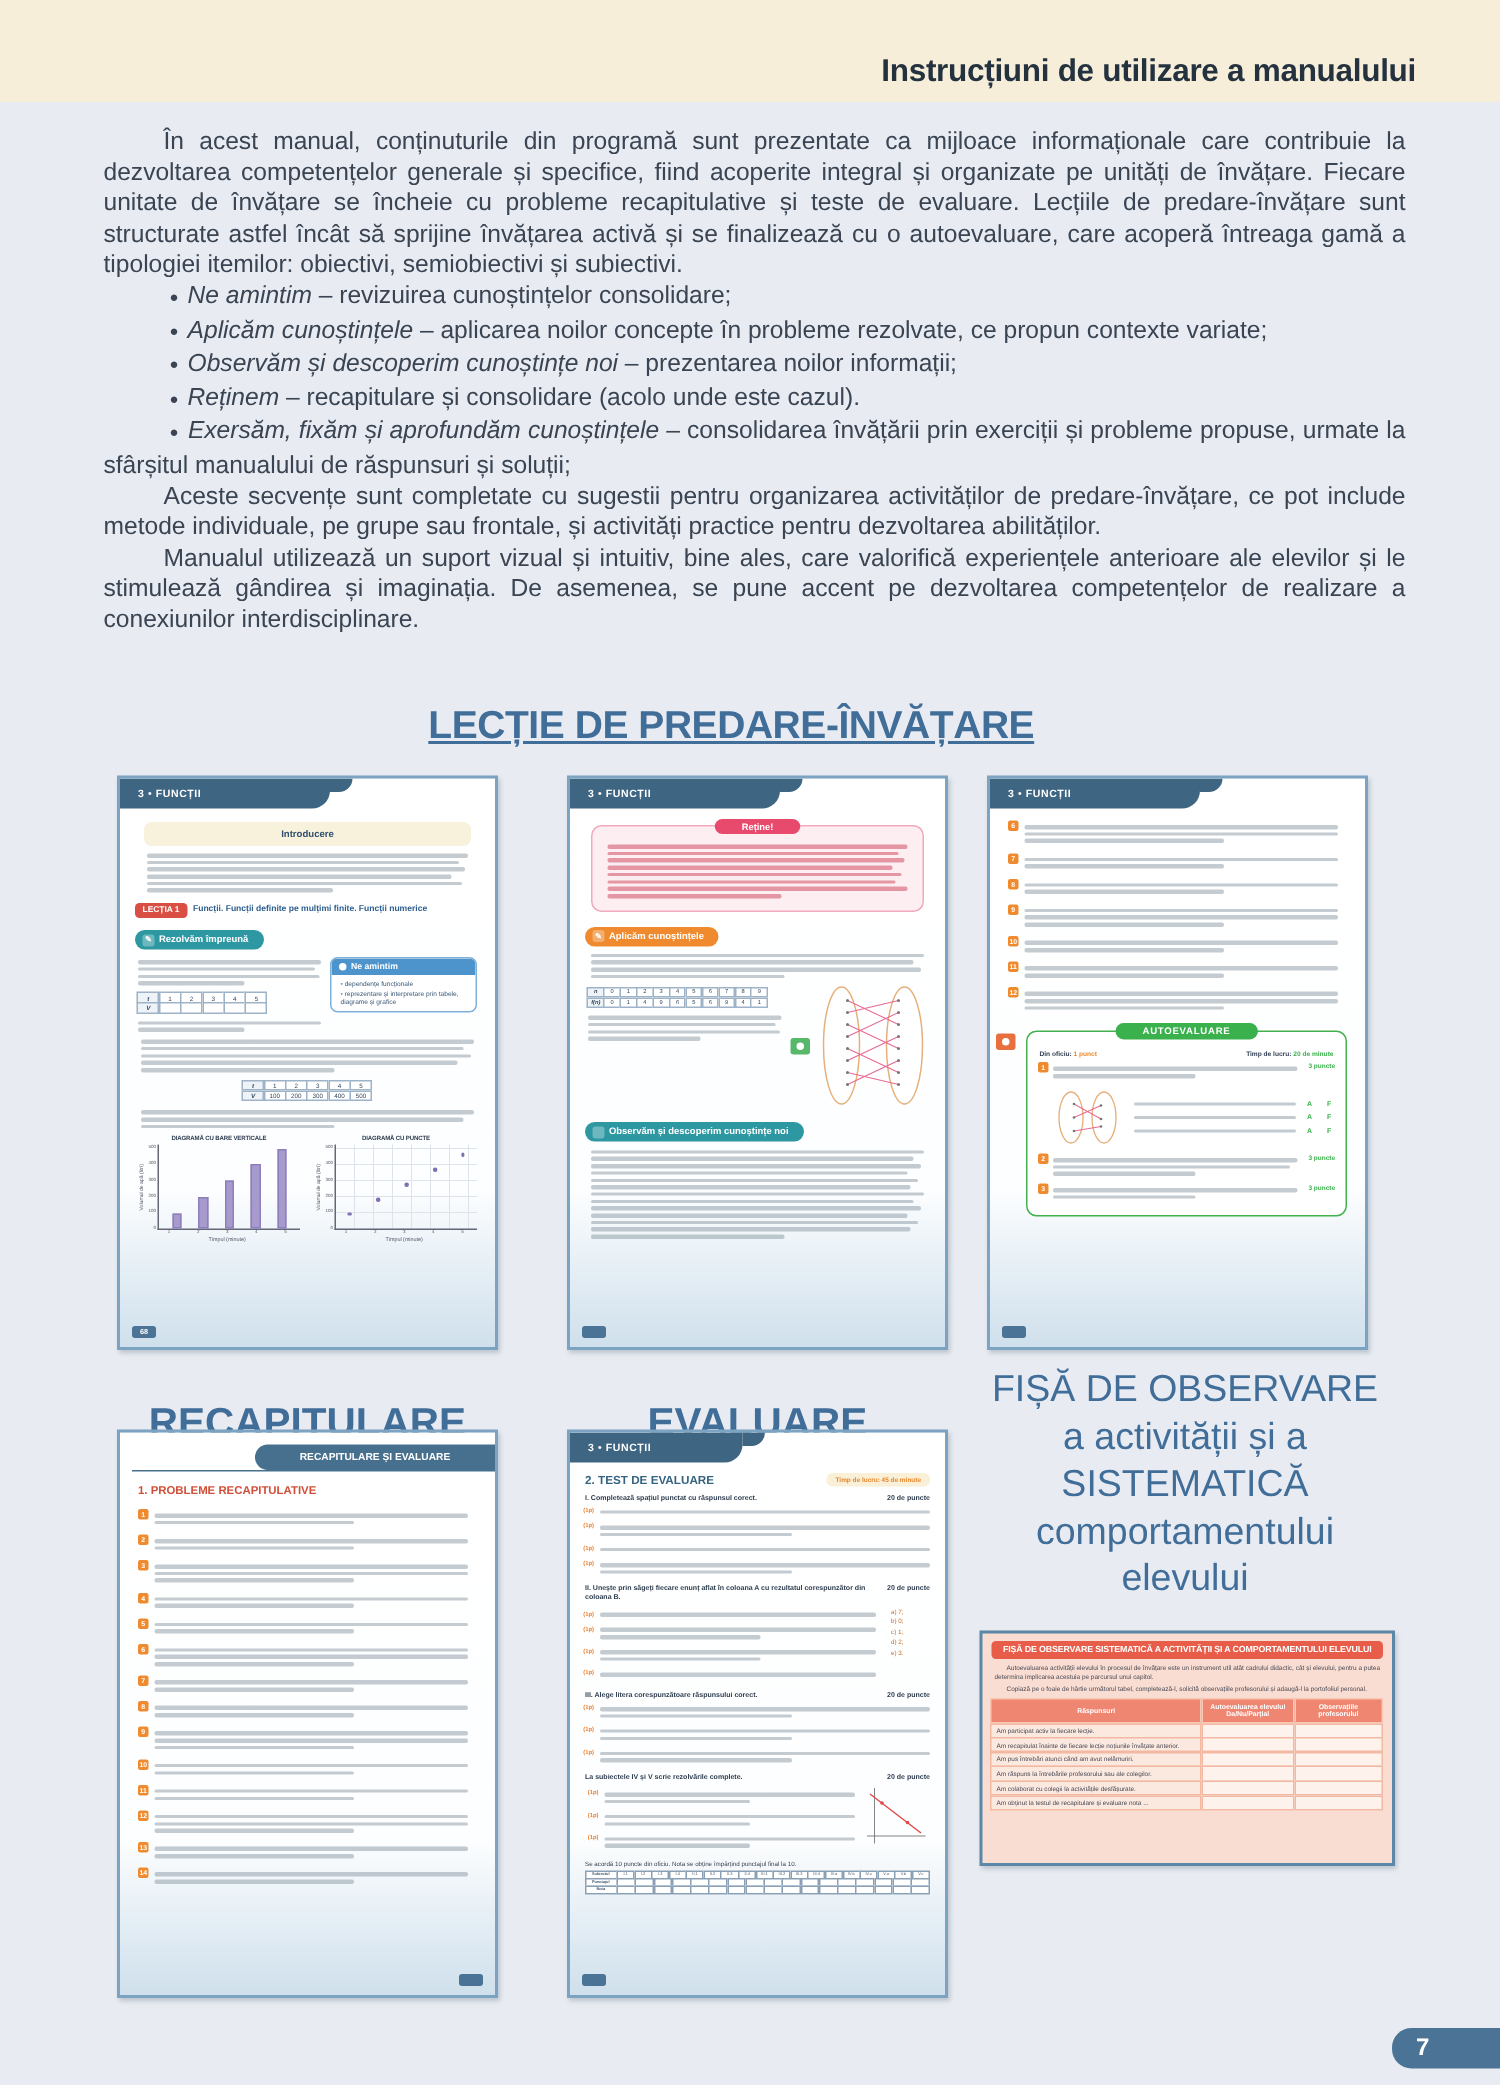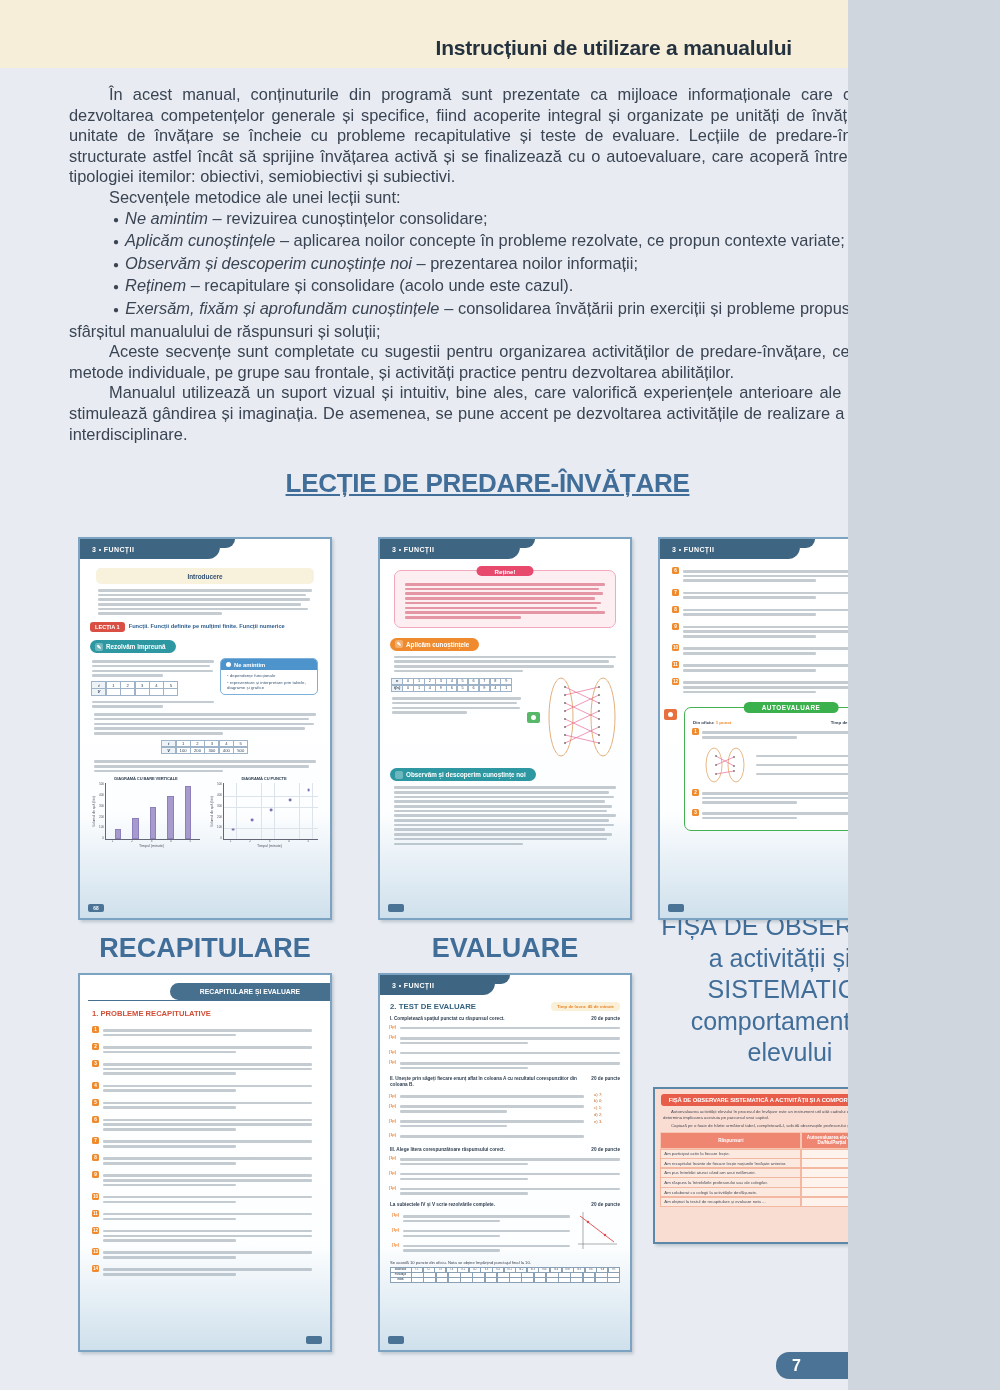--- a/index.html
+++ b/index.html
@@ -1,17 +1,17 @@
 <!DOCTYPE html>
 <html style="--accent: #416d99; --band: #3e6582; --cream: #f6eed9; --bg: #e8ecf2; --text: #3a4452; --orange: #ef8b2e; --red: #d94f43; --teal: #2e98a2; --pink: #e84a6e; --green: #3bb14d; --purple: #a79bce; --salmon: #e85d4a; --chipblue: #4a7396;"><head>
 <meta charset="utf-8">
 <style>
   html,body{margin:0;padding:0;background:#cfd6de;}
   *{box-sizing:border-box;}
-  #page{position:relative;width:848px;height:1390px;overflow:hidden;
+  #page{position:relative;width:1000px;height:1390px;overflow:hidden;
         background:var(--bg,#e8ecf2);font-family:"Liberation Sans",sans-serif;}
   
   .topband{position:absolute;left:0;top:0;width:100%;height:68px;background:var(--cream,#f6eed9);}
   .toptitle{position:absolute;right:56px;bottom:8px;font-size:21px;font-weight:bold;
             color:#243240;letter-spacing:-0.2px;}
   
   .intro{position:absolute;left:69px;top:84px;width:868px;color:var(--text,#3a4452);
          font-size:16.4px;line-height:20.6px;text-align:justify;}
   .intro p{margin:0;}
   .ind{text-indent:40px;}
@@ -25,21 +25,21 @@
   .h-eval{left:378px;top:911px;width:254px;font-size:27px;}
   .fisa-head{left:640px;top:911px;width:300px;position:absolute;text-align:center;}
   .fhl{font-size:25px;font-weight:normal;color:var(--accent,#416d99);line-height:31.5px;}
   
   .pagenum{position:absolute;right:0;top:1352px;width:72px;height:27px;background:var(--chipblue,#4a7396);
            border-radius:13px 0 0 13px;color:#fff;font-weight:bold;font-size:16px;
            display:flex;align-items:center;padding-left:16px;}
   
   .thumb{position:absolute;width:254px;border:2px solid #7ca3c2;overflow:hidden;
          background:linear-gradient(180deg,#ffffff 0%,#fdfeff 72%,#cfe0ec 100%);
-         box-shadow:1.5px 2px 3px rgba(60,80,100,.25);margin-top:20px;}
+         box-shadow:1.5px 2px 3px rgba(60,80,100,.25);}
   .t1{left:78px;top:517px;height:383px;}
   .t2{left:378px;top:517px;height:383px;}
   .t3{left:658px;top:517px;height:383px;}
   .t4{left:78px;top:953px;height:379px;}
   .t5{left:378px;top:953px;height:379px;}
   .skl{height:2.6px;border-radius:1.3px;background:#94a0ac;opacity:.55;margin:2.1px 0;}
   .red-sk .skl{background:#dd8090;opacity:.8;}
   .mini-band{position:relative;height:20px;width:56%;background:var(--band,#3e6582);
              border-radius:0 0 12px 0;display:flex;align-items:center;color:#fff;
              font-size:7px;font-weight:bold;padding-left:12px;letter-spacing:.4px;}
@@ -182,28 +182,27 @@
 <body>
 
 <div id="page">
 
   <header class="topband">
     <div class="toptitle">Instrucțiuni de utilizare a manualului</div>
   </header>
 
   <section class="intro">
     <p class="ind">În acest manual, conținuturile din programă sunt prezentate ca mijloace informaționale care contribuie la dezvoltarea competențelor generale și specifice, fiind acoperite integral și organizate pe unități de învățare. Fiecare unitate de învățare se încheie cu probleme recapitulative și teste de evaluare. Lecțiile de predare-învățare sunt structurate astfel încât să sprijine învățarea activă și se finalizează cu o autoevaluare, care acoperă întreaga gamă a tipologiei itemilor: obiectivi, semiobiectivi și subiectivi.</p>
-    <p class="ind">Secvențele metodice ale unei lecții sunt:</p>
     <p class="bul"><span class="dot">●</span><span class="term">Ne amintim</span><span> – revizuirea cunoștințelor consolidare;</span></p>
     <p class="bul"><span class="dot">●</span><span class="term">Aplicăm cunoștințele</span><span> – aplicarea noilor concepte în probleme rezolvate, ce propun contexte variate;</span></p>
     <p class="bul"><span class="dot">●</span><span class="term">Observăm și descoperim cunoștințe noi</span><span> – prezentarea noilor informații;</span></p>
     <p class="bul"><span class="dot">●</span><span class="term">Reținem</span><span> – recapitulare și consolidare (acolo unde este cazul).</span></p>
     <p class="bul"><span class="dot">●</span><span class="term">Exersăm, fixăm și aprofundăm cunoștințele</span><span> – consolidarea învățării prin exerciții și probleme propuse, urmate la sfârșitul manualului de răspunsuri și soluții;</span></p>
     <p class="ind">Aceste secvențe sunt completate cu sugestii pentru organizarea activităților de predare-învățare, ce pot include metode individuale, pe grupe sau frontale, și activități practice pentru dezvoltarea abilităților.</p>
-    <p class="ind">Manualul utilizează un suport vizual și intuitiv, bine ales, care valorifică experiențele anterioare ale elevilor și le stimulează gândirea și imaginația. De asemenea, se pune accent pe dezvoltarea activitățile de realizare a conexiunilor interdisciplinare.</p>
+    <p class="ind">Manualul utilizează un suport vizual și intuitiv, bine ales, care valorifică experiențele anterioare ale elevilor și le stimulează gândirea și imaginația. De asemenea, se pune accent pe dezvoltarea competențelor de realizare a conexiunilor interdisciplinare.</p>
   </section>
 
   <h1 class="bigh h-lesson">LECȚIE DE PREDARE-ÎNVĂȚARE</h1>
   <h2 class="bigh h-recap">RECAPITULARE</h2>
   <h2 class="bigh h-eval">EVALUARE</h2>
   <div class="fisa-head">
       <div class="fhl">FIȘĂ DE OBSERVARE</div>
       <div class="fhl">a activității și a</div>
       <div class="fhl">SISTEMATICĂ</div>
       <div class="fhl">comportamentului</div>

